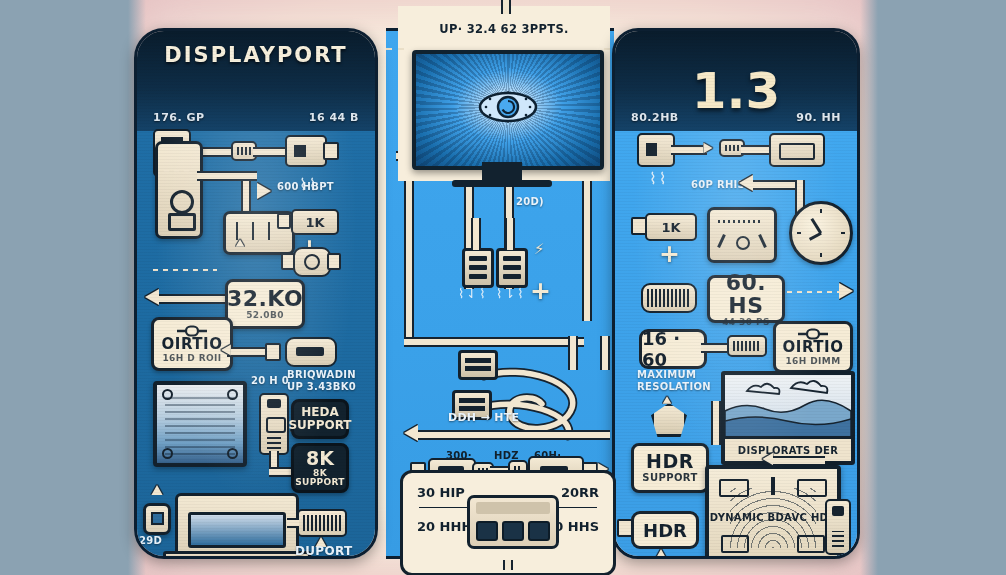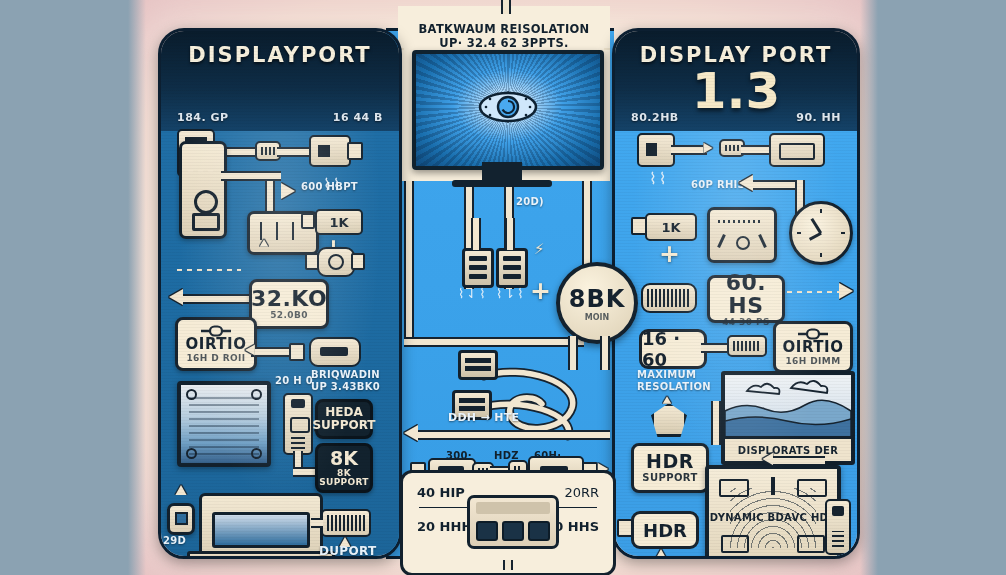--- a/index.html
+++ b/index.html
@@ -27,21 +27,21 @@
     background:linear-gradient(90deg,#8ba2b2,rgba(240,215,210,0));}
   .edgeR:after{content:"";position:absolute;left:-18px;top:0;width:18px;height:100%;
     background:linear-gradient(270deg,#8ba2b2,rgba(240,215,210,0));}
 
   
   .panel{
     position:absolute;border-radius:26px;overflow:hidden;
     border:3px solid #0c1f31;
     box-shadow:0 4px 14px rgba(0,0,0,.35);
   }
-  .panel.left{left:158px;top:28px;width:238px;height:525px;}
+  .panel.left{left:134px;top:28px;width:238px;height:525px;border-radius:30px;}
   .panel.right{left:612px;top:28px;width:242px;height:525px;}
   .panel .hdr{
     position:absolute;left:0;top:0;right:0;height:104px;
     background:linear-gradient(180deg,#091c2c 0%,#0e2d47 55%,#15456c 100%);
   }
   .panel .body{
     position:absolute;left:0;top:100px;right:0;bottom:0;
   }
   .panel.left .body{background:linear-gradient(180deg,#1f6ea6 0%,#1d6ba2 45%,#1c6599 100%);}
   .panel.right .body{background:linear-gradient(180deg,#41a8ef 0%,#3da2ea 50%,#3b9ee6 100%);}
@@ -97,21 +97,21 @@
   .mstand{position:absolute;left:482px;top:162px;width:40px;height:20px;background:#12222f;}
   .mbase{position:absolute;left:452px;top:180px;width:100px;height:7px;background:#12222f;border-radius:3px;}
 
   
   .bot-plaque{
     position:absolute;left:400px;top:470px;width:210px;height:100px;
     background:#f7eedc;border:3px solid #13212d;border-radius:12px;
   }
   .bp-l1{position:absolute;left:14px;top:12px;color:#12212e;font-weight:700;font-size:13px;}
   .bp-l2{position:absolute;left:14px;top:46px;color:#12212e;font-weight:700;font-size:13px;}
-  .bp-r1{position:absolute;right:14px;top:12px;color:#12212e;font-weight:400;font-size:13px;}
+  .bp-r1{position:absolute;right:14px;top:12px;color:#12212e;font-weight:700;font-size:13px;}
   .bp-r2{position:absolute;right:14px;top:46px;color:#12212e;font-weight:700;font-size:13px;}
   .bp-dash{position:absolute;top:34px;height:1px;background:#12212e;}
   .bp-dash.l{left:16px;width:56px;}
   .bp-dash.r{right:16px;width:56px;}
   .dev{
     position:absolute;left:64px;top:22px;width:86px;height:48px;
     background:linear-gradient(180deg,#f2e7d2,#dccfb6);
     border:3px solid #12212e;border-radius:7px;
   }
   .dev .slab{position:absolute;left:6px;top:4px;right:6px;height:12px;background:#cfc3ab;border-radius:2px;}
@@ -247,21 +247,20 @@
     <div class="wirev" style="left:118px;top:148px;height:110px;"></div>
     <div class="wirev" style="left:18px;top:60px;height:250px;"></div>
     <div class="wirev" style="left:196px;top:60px;height:230px;"></div>
     <div class="wire" style="left:18px;top:306px;width:180px;"></div>
     <div class="wire" style="left:10px;top:120px;width:60px;"></div>
     <div class="wire" style="left:150px;top:120px;width:60px;"></div>
   </div>
 
   <div class="top-plaque">
     <div class="cap">
-      <div>BATKWAUM REISOLATION</div>
       <div>UP· 32.4 62 3PPTS.</div>
     </div>
   </div>
   <div class="monitor">
     <div class="rays"></div>
     <svg class="eye" viewBox="0 0 64 34">
       <ellipse cx="32" cy="17" rx="28" ry="14" fill="#cfe7fb" stroke="#0e2233" stroke-width="2.6"></ellipse>
       <circle cx="32" cy="17" r="10" fill="#49a9ef" stroke="#0e2233" stroke-width="2.4"></circle>
       <path d="M32 11 a6 6 0 1 1 -5.4 8.6" fill="none" stroke="#0e2233" stroke-width="2.2"></path>
       <g fill="#0e2233">
@@ -282,21 +281,21 @@
   </div>
   <div class="mstand"></div>
   <div class="mbase"></div>
   <div class="dashline" style="left:386px;top:48px;width:18px;"></div>
   <div class="dashline" style="left:604px;top:48px;width:18px;"></div>
   <div class="wirev" style="left:501px;top:0px;height:14px;"></div>
 
   <div class="panel left">
     <div class="hdr"></div>
     <div class="pTitle">DISPLAYPORT</div>
-    <div class="pSmallL">184. GP</div>
+    <div class="pSmallL">176. GP</div>
     <div class="pSmallR">16 44 B</div>
 
     <div class="body">
 
       <div class="conn" style="left:16px;top:-2px;width:34px;height:44px;">
         <div style="position:absolute;left:6px;top:6px;width:22px;height:10px;background:#16232f;"></div>
         <div style="position:absolute;left:6px;top:22px;width:22px;height:3px;background:#16232f;opacity:.6;"></div>
       </div>
       <div class="wire" style="left:50px;top:16px;width:44px;"></div>
       <div class="conn" style="left:94px;top:10px;width:22px;height:16px;">
@@ -415,21 +414,20 @@
         </div>
       <div class="wire" style="left:150px;top:387px;width:12px;"></div>
       <div class="arrowU" style="left:176px;top:404px;transform:scale(.7);"></div>
       <div class="tagline" style="left:158px;top:414px;font-size:12px;">DUPORT</div>
     </div>
     <div class="grain"></div>
   </div>
 
   <div class="panel right">
     <div class="hdr"></div>
-    <div class="pTitle">DISPLAY PORT</div>
     <div class="pVer">1.3</div>
     <div class="pSmallL">80.2HB</div>
     <div class="pSmallR">90. HH</div>
 
     <div class="body">
 
       <div class="conn" style="left:22px;top:2px;width:34px;height:30px;">
         <div style="position:absolute;left:7px;top:8px;width:11px;height:13px;background:#16232f;"></div>
       </div>
       <div class="wire" style="left:56px;top:14px;width:36px;"></div>
@@ -559,24 +557,20 @@
   <div class="cabHead" style="left:496px;top:248px;">
     <div class="p"></div>
       <div class="p2"></div>
       <div class="p3"></div>
   </div>
   <div class="wirev" style="left:471px;top:218px;height:32px;"></div>
   <div class="wirev" style="left:505px;top:218px;height:32px;"></div>
   <div class="steam" style="left:458px;top:286px;font-size:13px;">⌇⇃⌇</div>
   <div class="steam" style="left:496px;top:286px;font-size:13px;">⌇⇂⌇</div>
 
-  <div class="badge8k">
-    <div class="n">8BK</div>
-    <div class="s">MOIN</div>
-  </div>
   <div class="wirev" style="left:568px;top:336px;height:34px;"></div>
   <div class="wirev" style="left:600px;top:336px;height:34px;"></div>
 
   <svg class="coil" viewBox="0 0 120 92">
     <g fill="none" stroke="#16232f" stroke-width="9" stroke-linecap="round">
       <path d="M8 20 C48 8 104 26 96 52 C88 76 40 80 34 58 C30 42 56 36 66 48"></path>
       <path d="M4 52 C44 40 100 58 92 80"></path>
     </g>
     <g fill="none" stroke="#f1e6d0" stroke-width="5.5" stroke-linecap="round">
       <path d="M8 20 C48 8 104 26 96 52 C88 76 40 80 34 58 C30 42 56 36 66 48"></path>
@@ -611,21 +605,21 @@
   <div class="conn" style="left:508px;top:460px;width:16px;height:16px;">
       <div class="bars"></div>
     </div>
   <div class="conn" style="left:528px;top:456px;width:52px;height:26px;">
     <div style="position:absolute;left:10px;top:8px;width:28px;height:9px;background:#16232f;border-radius:2px;"></div>
   </div>
   <div class="plug" style="left:582px;top:462px;width:12px;height:14px;"></div>
   <div class="arrowR" style="left:596px;top:461px;transform:scale(.75);"></div>
 
   <div class="bot-plaque">
-    <div class="bp-l1">40 HIP</div>
+    <div class="bp-l1">30 HIP</div>
     <div class="bp-dash l"></div>
     <div class="bp-l2">20 HHHS</div>
     <div class="bp-r1">20RR</div>
     <div class="bp-dash r"></div>
     <div class="bp-r2">60 HHS</div>
     <div class="dev">
       <div class="slab"></div>
       <div class="prow">
           <i></i>
           <i></i>

